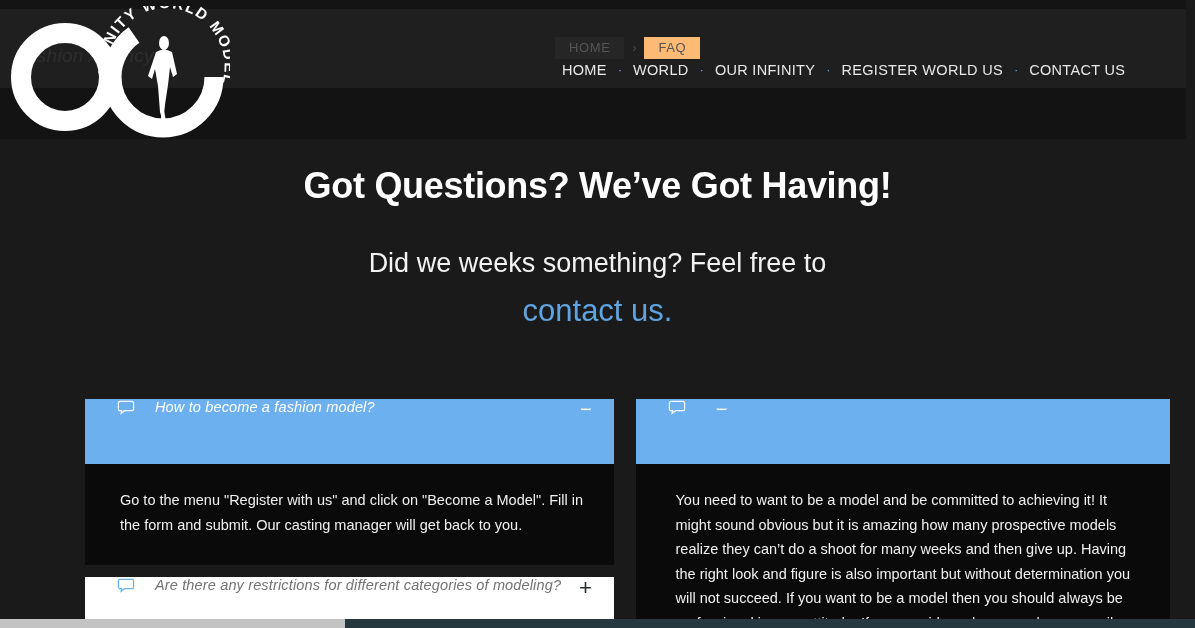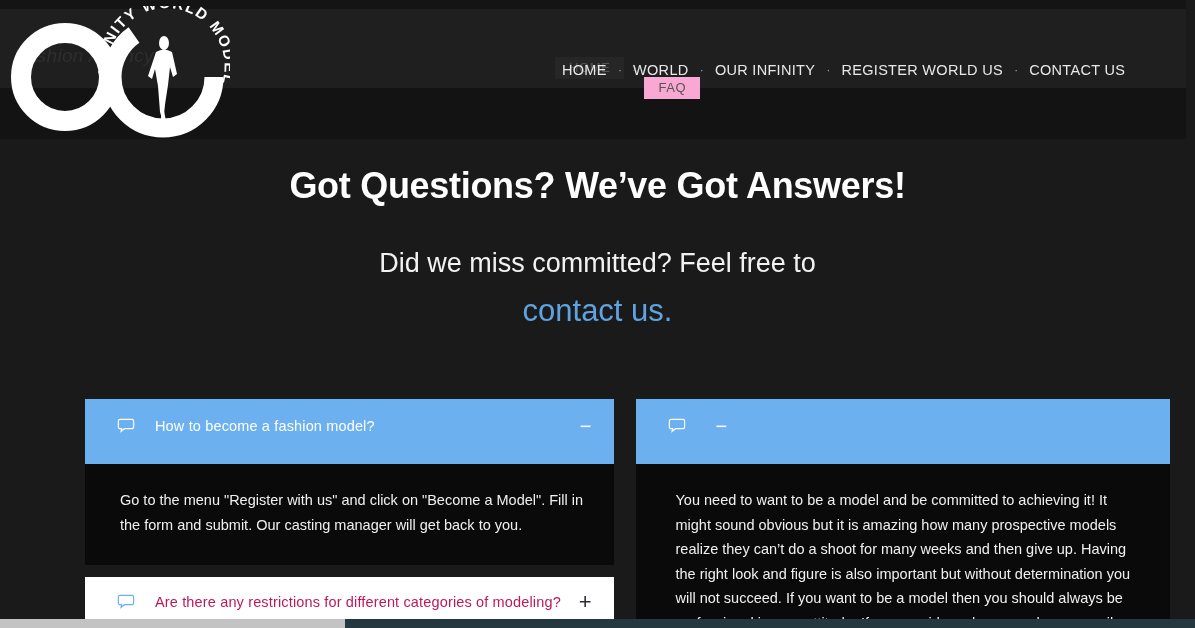--- a/index.html
+++ b/index.html
@@ -71,21 +71,21 @@
     z-index: 4;
   }
   .crumb {
     font-size: 13px;
     color: #555;
     letter-spacing: .6px;
     padding: 3px 14px;
     background: #262626;
     line-height: 16px;
   }
-  .crumb.second { background: #f9a8d4; margin-top: 40px; }
+  .crumb.second { background: #fdba74; }
   .crumb-sep {
     color: #4a4a4a;
     font-size: 12px;
     padding: 0 8px;
   }
 
   
   .mainnav {
     position: absolute;
     left: 562px; top: 61px;
@@ -147,46 +147,47 @@
     gap: 22px;
     padding: 0 25px;
   }
   .col-left  { width: 529px; margin-left: 60px; }
   .col-right { width: 535px; }
 
   .acc-item { margin-bottom: 12px; }
 
   .acc-head {
     display: flex;
-    align-items: center;
+    align-items: flex-start;
     height: 65px;
     padding: 0 22px 12px 32px;
     background: #6cb0ef;
     cursor: pointer;
+    font-style: italic;
   }
   .acc-head.closed {
     background: #ffffff;
     height: 62px;
   }
   .acc-icon {
     width: 18px; height: 18px;
     flex: 0 0 18px;
     display: flex;
     align-items: center;
     justify-content: center;
     margin-right: 20px;
   }
   .acc-icon svg { display: block; }
   .acc-title {
     flex: 1 1 auto;
     font-size: 14.5px;
     color: #ffffff;
     letter-spacing: .15px;
   }
-  .acc-head.closed .acc-title { color: #be185d; }
+  .acc-head.closed .acc-title { color: #737373; }
   .acc-sign {
     flex: 0 0 auto;
     font-size: 20px;
     color: #ffffff;
     line-height: 1;
     font-weight: 300;
     padding-left: 10px;
   }
   .acc-head.closed .acc-sign { color: #2b2f33; font-size: 22px; }
 
@@ -269,22 +270,22 @@
     <a class="navlink" href="#">WORLD</a>
     <span class="navdot">·</span>
     <a class="navlink" href="#">OUR INFINITY</a>
     <span class="navdot">·</span>
     <a class="navlink" href="#">REGISTER WORLD US</a>
     <span class="navdot">·</span>
     <a class="navlink" href="#">CONTACT US</a>
   </nav>
 
   <div class="hero">
-    <h1 class="hero-title">Got Questions? We’ve Got Answers!</h1>
-    <div class="hero-sub">Did we miss committed? Feel free to</div>
+    <h1 class="hero-title">Got Questions? We’ve Got Having!</h1>
+    <div class="hero-sub">Did we weeks something? Feel free to</div>
     <a class="hero-link" href="#">contact us.</a>
   </div>
 
   <div class="faq-wrap">
 
     <div class="col-left">
 
       <div class="acc-item">
         <div class="acc-head">
           <span class="acc-icon">

